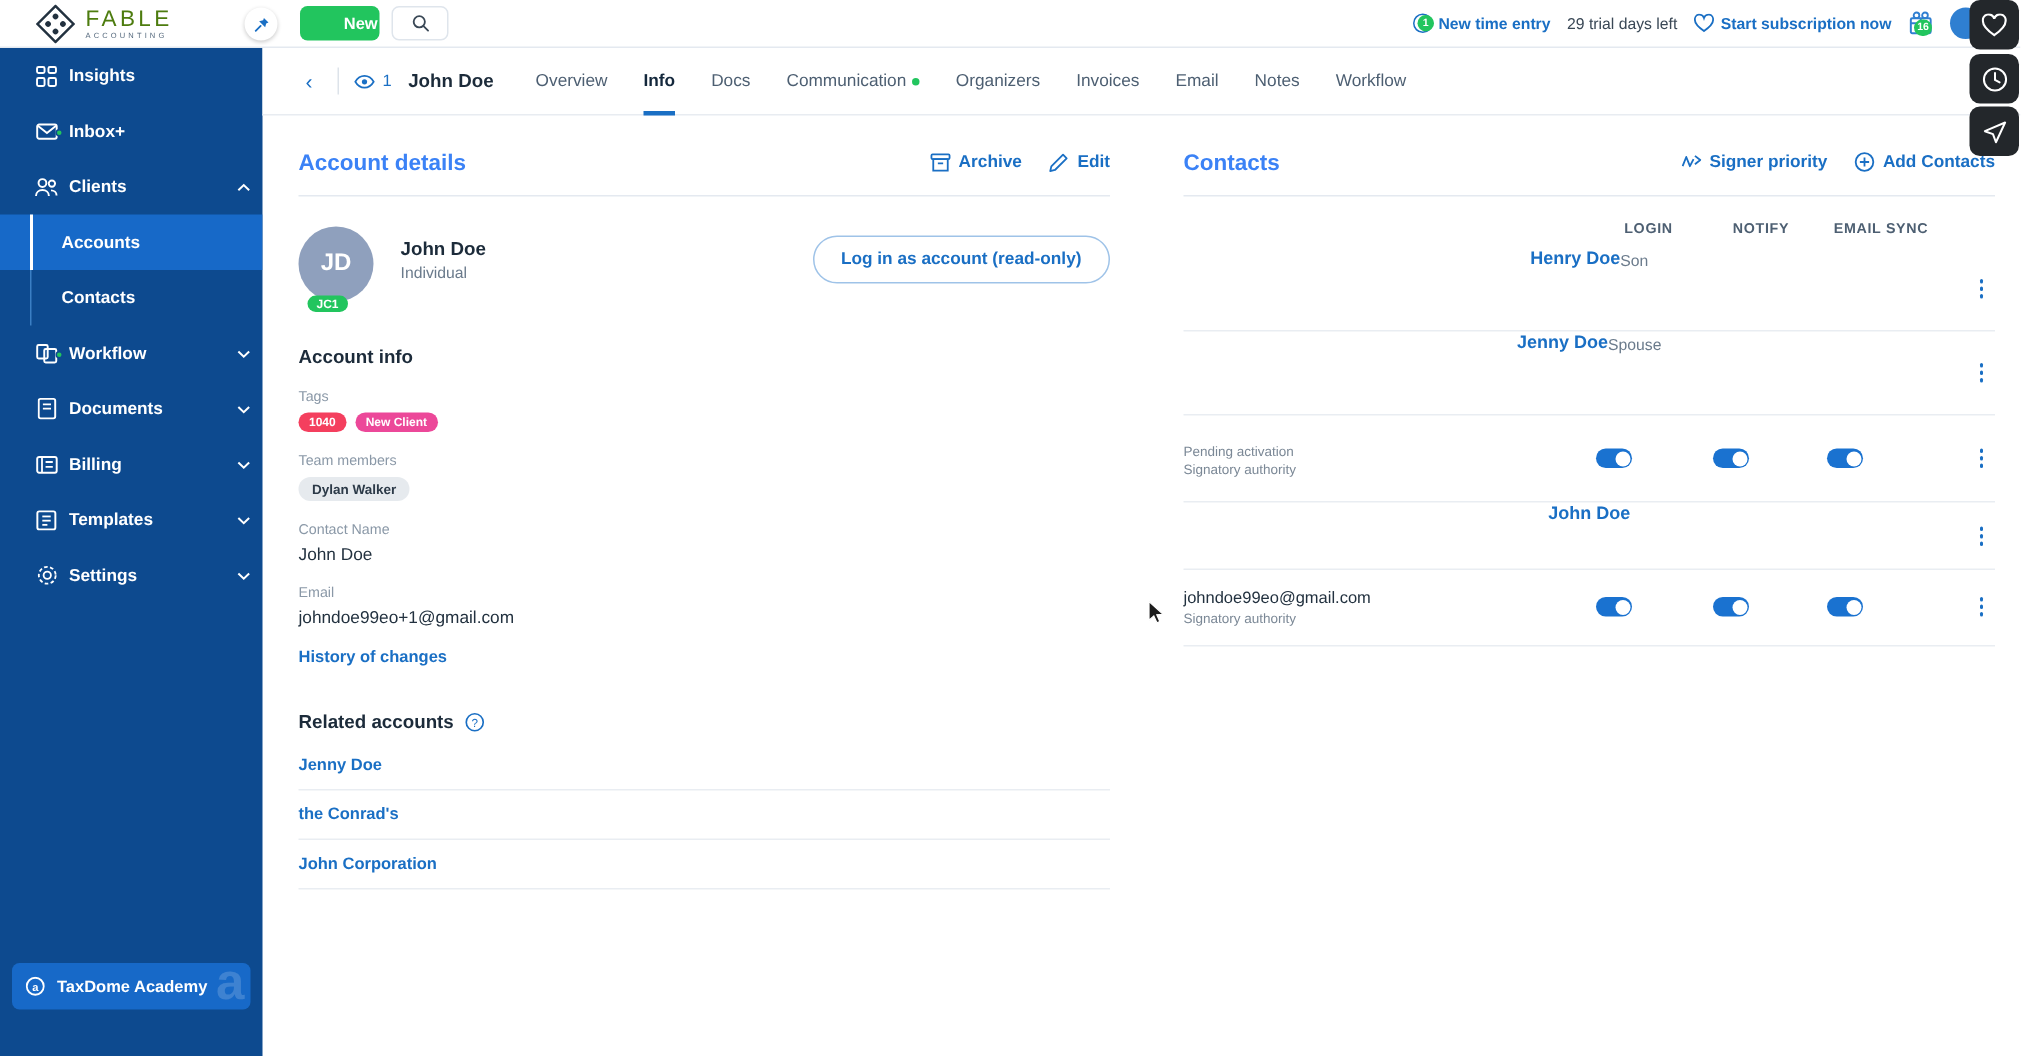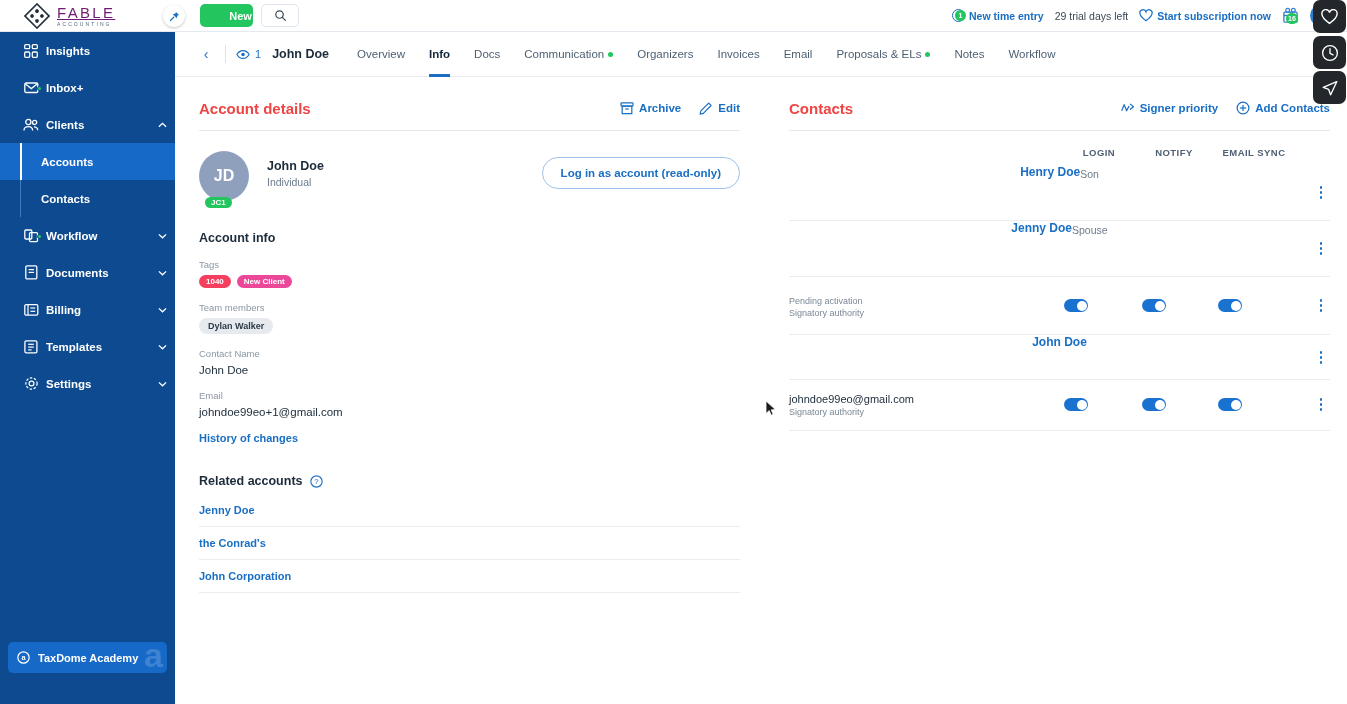--- a/index.html
+++ b/index.html
@@ -13,34 +13,34 @@
 
   
   .topbar {
     position: absolute; left: 0; top: 0; width: 1347px; height: 32px;
     background: #ffffff; border-bottom: 1px solid #e4e9f0;
     display: flex; align-items: center;
   }
   .logo-wrap { width: 175px; height: 32px; display: flex; align-items: center; padding-left: 24px; gap: 7px; }
   .logo-mark { width: 26px; height: 26px; flex: 0 0 26px; }
   .logo-text { display: flex; flex-direction: column; line-height: 1; }
-  .logo-name { font-size: 15px; letter-spacing: 2.3px; color: #701a75; font-weight: 400; text-decoration: underline; }
+  .logo-name { font-size: 15px; letter-spacing: 2.3px; color: #4d7c0f; font-weight: 400; }
   .logo-sub { font-size: 5px; letter-spacing: 2.1px; color: #55697d; margin-top: 2px; }
 
   .btn-new {
     margin-left: 25px; width: 53px; height: 23px; border-radius: 5px;
     background: #22c55e; color: #fff; font-size: 11px; font-weight: bold;
     display: flex; align-items: center; justify-content: center; border: none; cursor: pointer; padding-left: 28px;
   }
   .btn-search {
     margin-left: 8px; width: 38px; height: 23px; border-radius: 5px;
     background: #fff; border: 1px solid #dfe5ec;
     display: flex; align-items: center; justify-content: center; cursor: pointer;
   }
-  .topbar-right { margin-left: auto; display: flex; align-items: center; gap: 11px; padding-right: 16px; height: 32px; }
+  .topbar-right { margin-left: auto; display: flex; align-items: center; gap: 11px; padding-right: 26px; height: 32px; }
   .tb-item { display: flex; align-items: center; gap: 4px; font-size: 10.5px; cursor: pointer; }
   .tb-link { color: #1a6fc4; font-weight: bold; }
   .tb-plain { color: #3a4856; font-size: 10.5px; }
   .time-badge { position: relative; width: 13px; height: 13px; }
   .time-badge .ring { position:absolute; inset:0; border:1.5px solid #1a6fc4; border-radius:50%; }
   .time-badge .num {
     position: absolute; left: 3px; top: 1px; width: 11px; height: 11px; border-radius: 50%;
     background: #22c55e; color: #fff; font-size: 7px; font-weight: bold;
     display: flex; align-items: center; justify-content: center;
   }
@@ -105,21 +105,21 @@
   .tab.active::after {
     content: ""; position: absolute; left: 12px; right: 12px; bottom: 0; height: 2.5px; background: #1a6fc4;
   }
   .tab-dot { width: 5px; height: 5px; border-radius: 50%; background: #22c55e; }
 
   
   .col-left { position: absolute; left: 199px; top: 95px; width: 541px; }
   .col-right { position: absolute; left: 789px; top: 95px; width: 541px; }
 
   .sec-head { display: flex; align-items: center; height: 26px; }
-  .sec-title { font-size: 15px; font-weight: bold; color: #ef4444; }
+  .sec-title { font-size: 15px; font-weight: bold; color: #3b82f6; }
   .sec-actions { margin-left: auto; display: flex; align-items: center; gap: 18px; }
   .act { display: flex; align-items: center; gap: 5px; color: #1a6fc4; font-size: 11.5px; font-weight: bold; cursor: pointer; }
   .rule { height: 1px; background: #e4e9f0; margin-top: 9px; }
 
   .profile { display: flex; align-items: flex-start; margin-top: 20px; position: relative; }
   .av-big {
     width: 50px; height: 50px; border-radius: 50%; background: #8fa0bd; color: #fff;
     display: flex; align-items: center; justify-content: center; font-size: 16px; font-weight: bold;
     position: relative; flex: 0 0 50px;
   }
@@ -415,24 +415,20 @@
     <div class="tab">
         <span>Organizers</span>
       </div>
     <div class="tab">
         <span>Invoices</span>
       </div>
     <div class="tab">
         <span>Email</span>
       </div>
     <div class="tab">
-        <span>Proposals &amp; ELs</span>
-        <span class="tab-dot"></span>
-      </div>
-    <div class="tab">
         <span>Notes</span>
       </div>
     <div class="tab">
         <span>Workflow</span>
       </div>
   </div>
 
   <div class="col-left">
     <div class="sec-head">
       <div class="sec-title">Account details</div>

